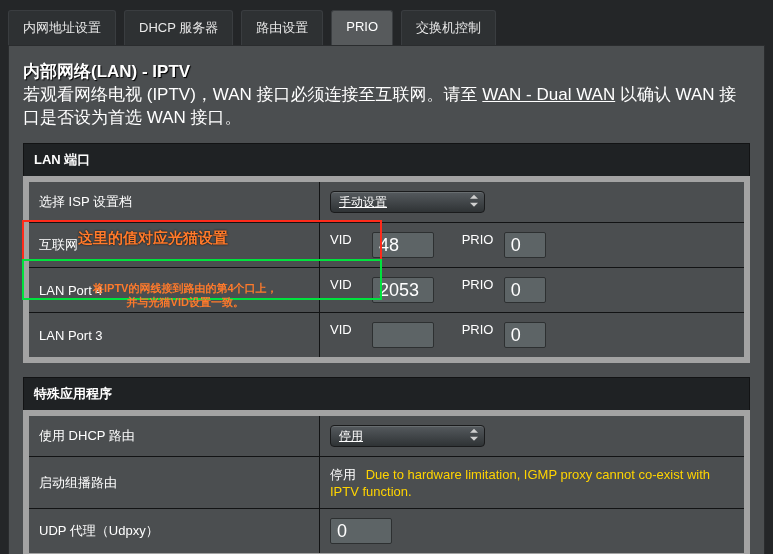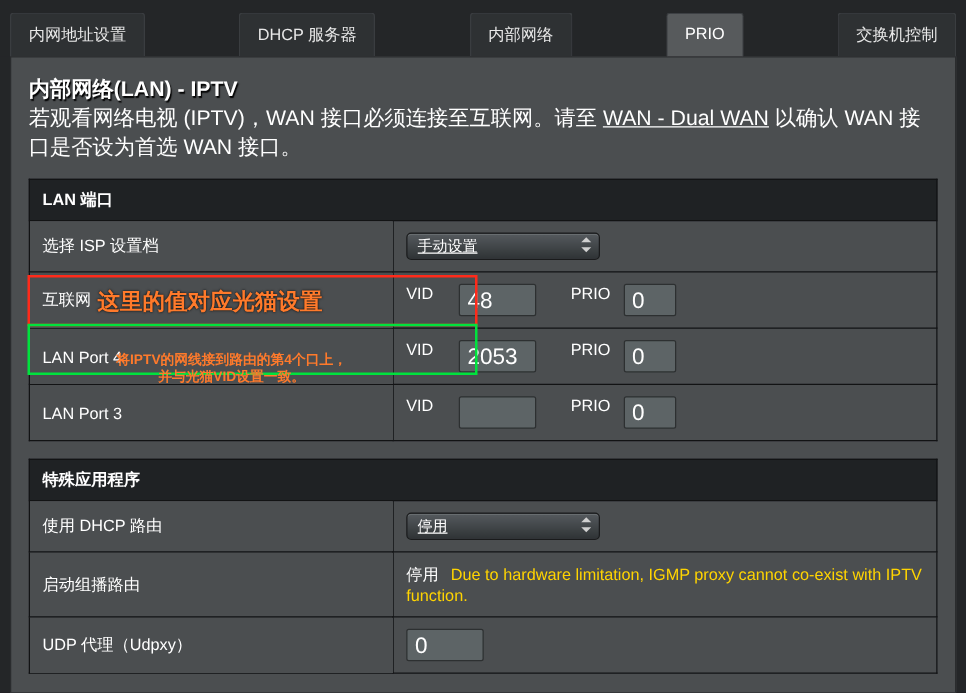--- a/index.html
+++ b/index.html
@@ -14,23 +14,22 @@
     width: 773px;
     height: 554px;
     position: relative;
     box-sizing: border-box;
     background: #242628;
   }
   
   .tabs {
     display: flex;
     padding: 10px 8px 0 8px;
-    gap: 18px;
+    gap: 8px;
     background: #242628;
-    justify-content: space-between;
   }
   .tab {
     padding: 8px 14px;
     background: #2e3133;
     color: #e8e8e8;
     border: 1px solid #3a3d40;
     border-bottom: none;
     font-size: 13px;
     cursor: pointer;
     border-radius: 3px 3px 0 0;
@@ -67,21 +66,21 @@
     background: #1f2224;
     color: #ffffff;
     padding: 7px 10px;
     font-weight: bold;
     border: 1px solid #121314;
     border-bottom: none;
   }
   table.form {
     width: 100%;
     border-collapse: collapse;
-    border: 1px solid #a3a3a3;
+    border: 6px solid #a3a3a3;
   }
   table.form td {
     border: 1px solid #121314;
     padding: 9px 10px;
     background: #4b4e50;
     color: #fff;
     vertical-align: middle;
   }
   table.form td.lbl {
     width: 270px;
@@ -184,21 +183,21 @@
     pointer-events: none;
   }
   .annot-green-box {
     position: absolute;
     border: 2px solid #00e23d;
     pointer-events: none;
   }
   .annot-text-red {
     color:#ff7a2b;
     font-weight:bold;
-    font-size:18px;
+    font-size:15px;
     position:absolute;
     pointer-events:none;
     text-shadow:0 0 2px #000;
     white-space: nowrap;
   }
   .annot-text-orange {
     color:#ff7a2b;
     font-weight:bold;
     font-size:11px;
     position:absolute;
@@ -209,21 +208,21 @@
   }
 </style>
 </head>
 <body>
 
 <div class="page">
 
   <div class="tabs">
     <div class="tab">内网地址设置</div>
     <div class="tab">DHCP 服务器</div>
-    <div class="tab">内部网络</div>
+    <div class="tab">路由设置</div>
     <div class="tab active">PRIO</div>
     <div class="tab">交换机控制</div>
   </div>
 
   <div class="panel">
     <div class="panel-title">内部网络(LAN) - IPTV</div>
     <div class="panel-desc">
       <span>若观看网络电视 (IPTV)，WAN 接口必须连接至互联网。请至 </span><a href="#">WAN - Dual WAN</a><span> 以确认 WAN 接口是否设为首选 WAN 接口。</span>
     </div>
 

